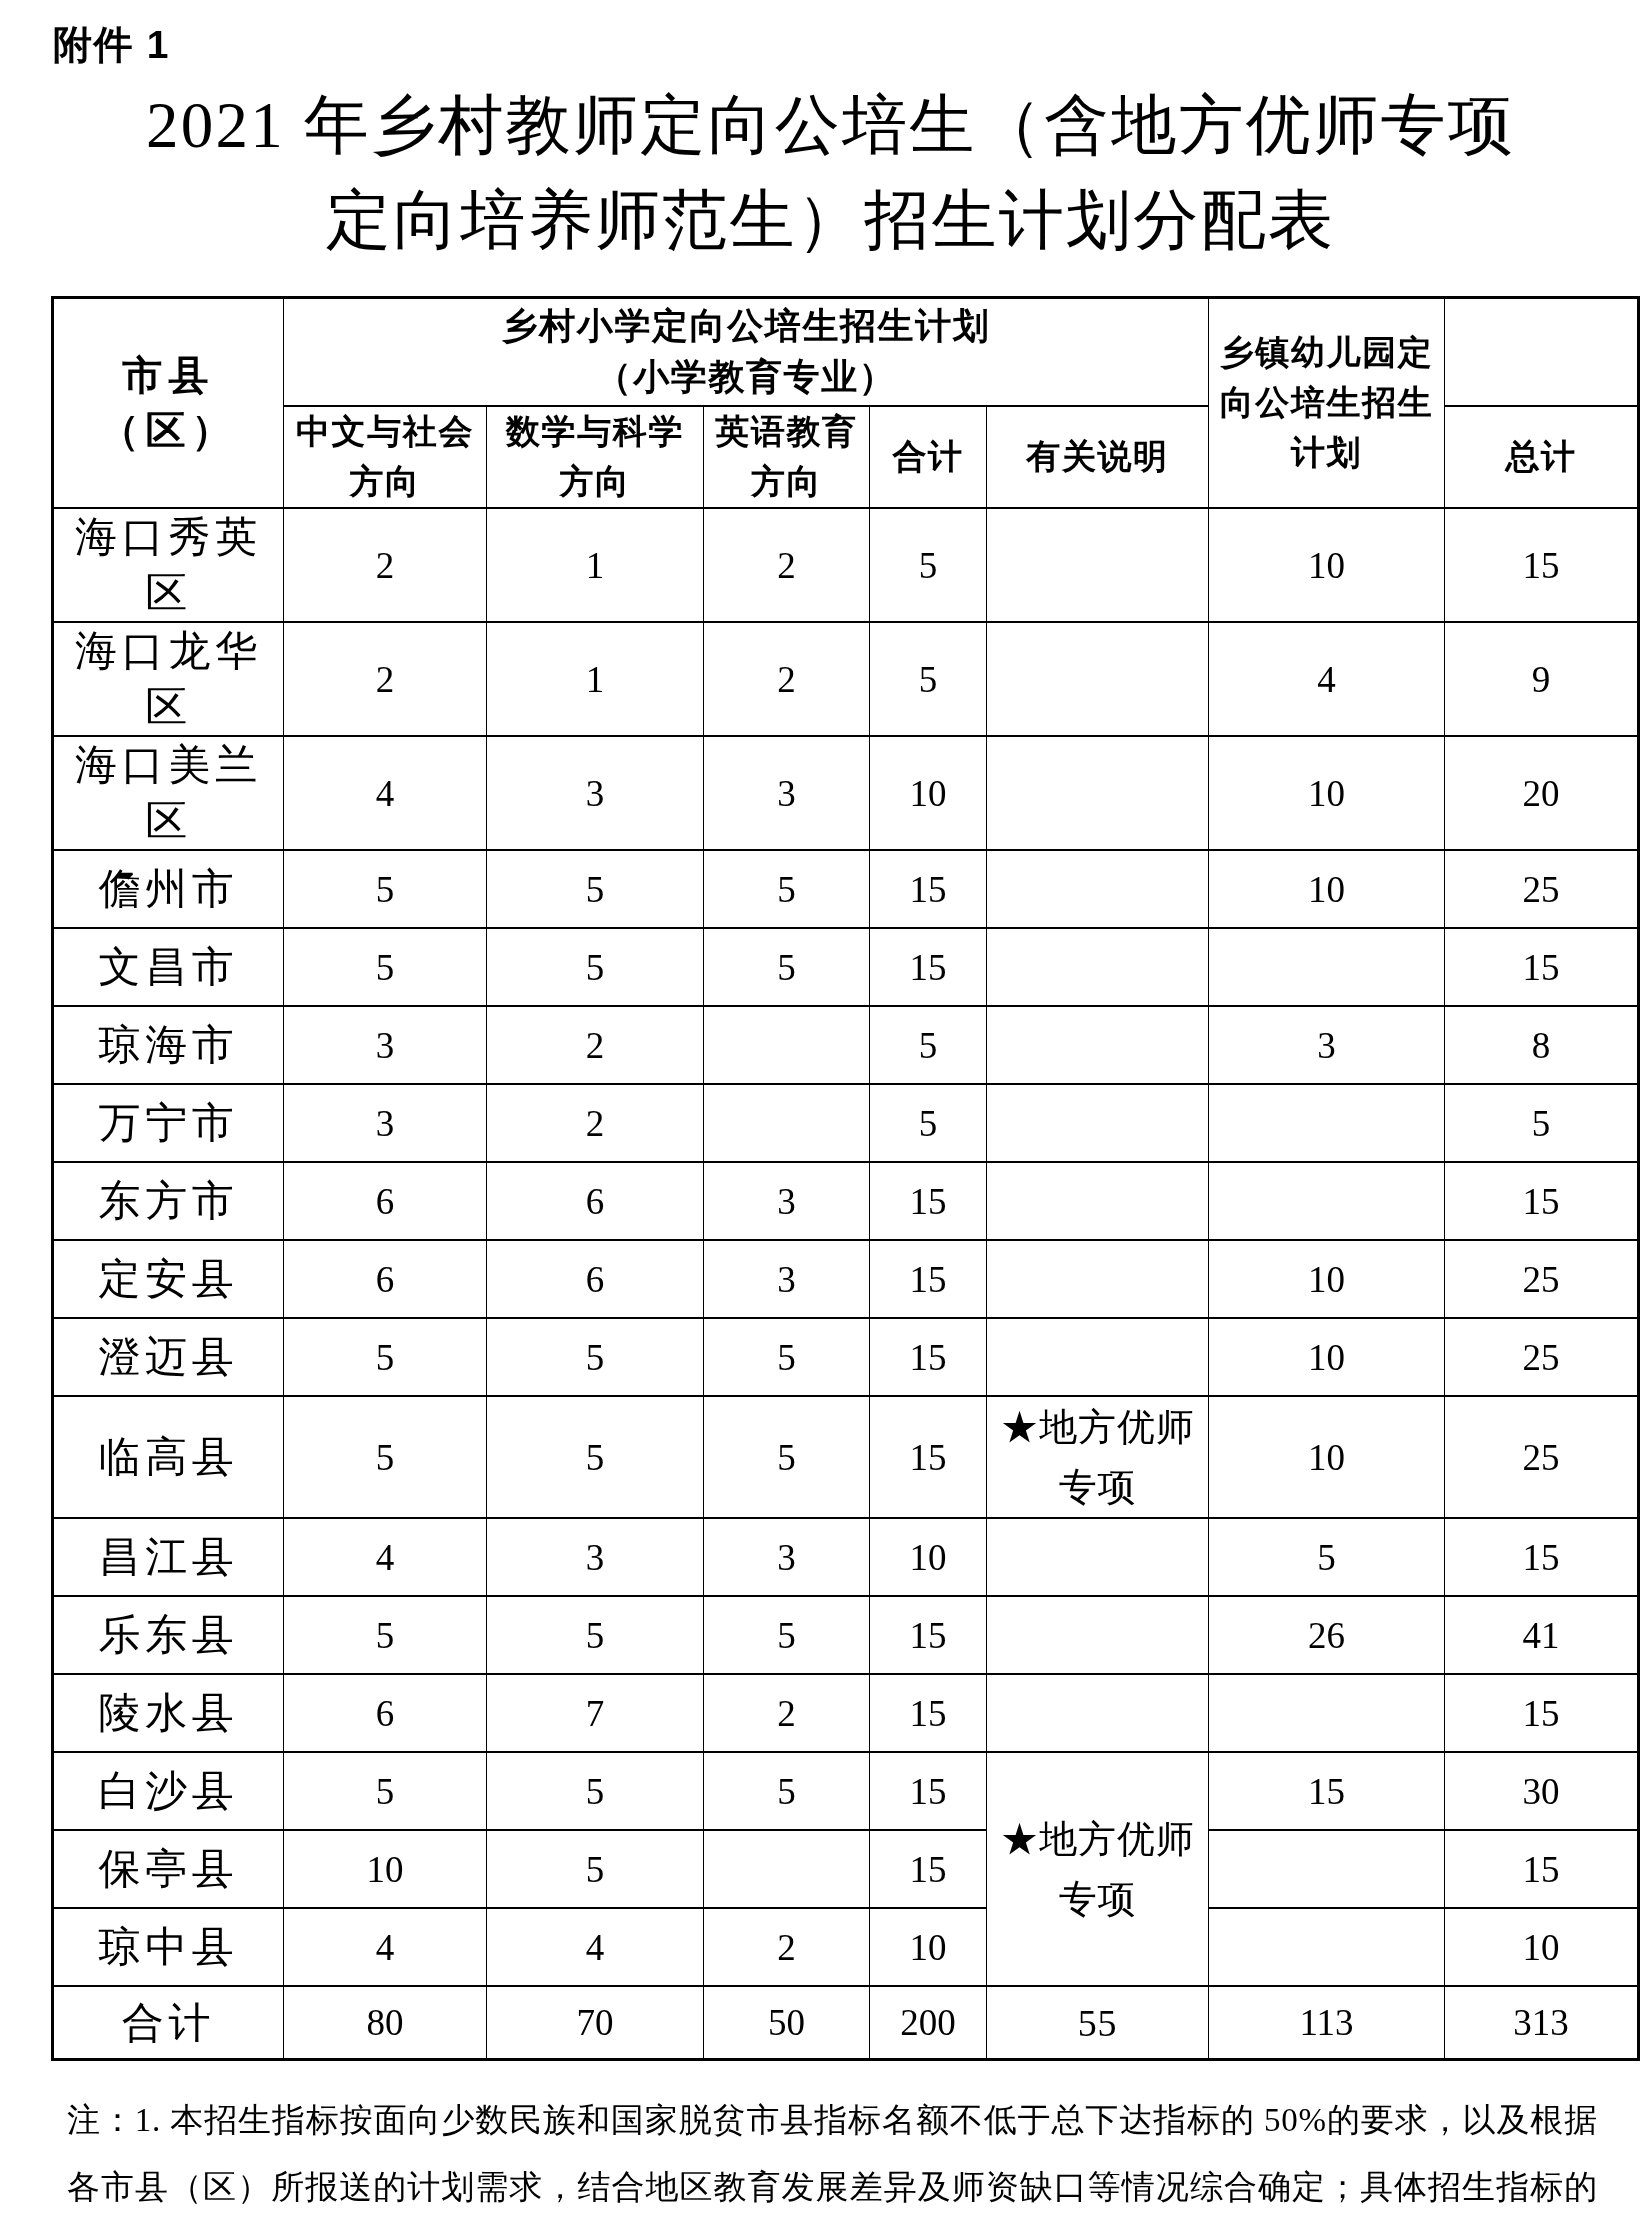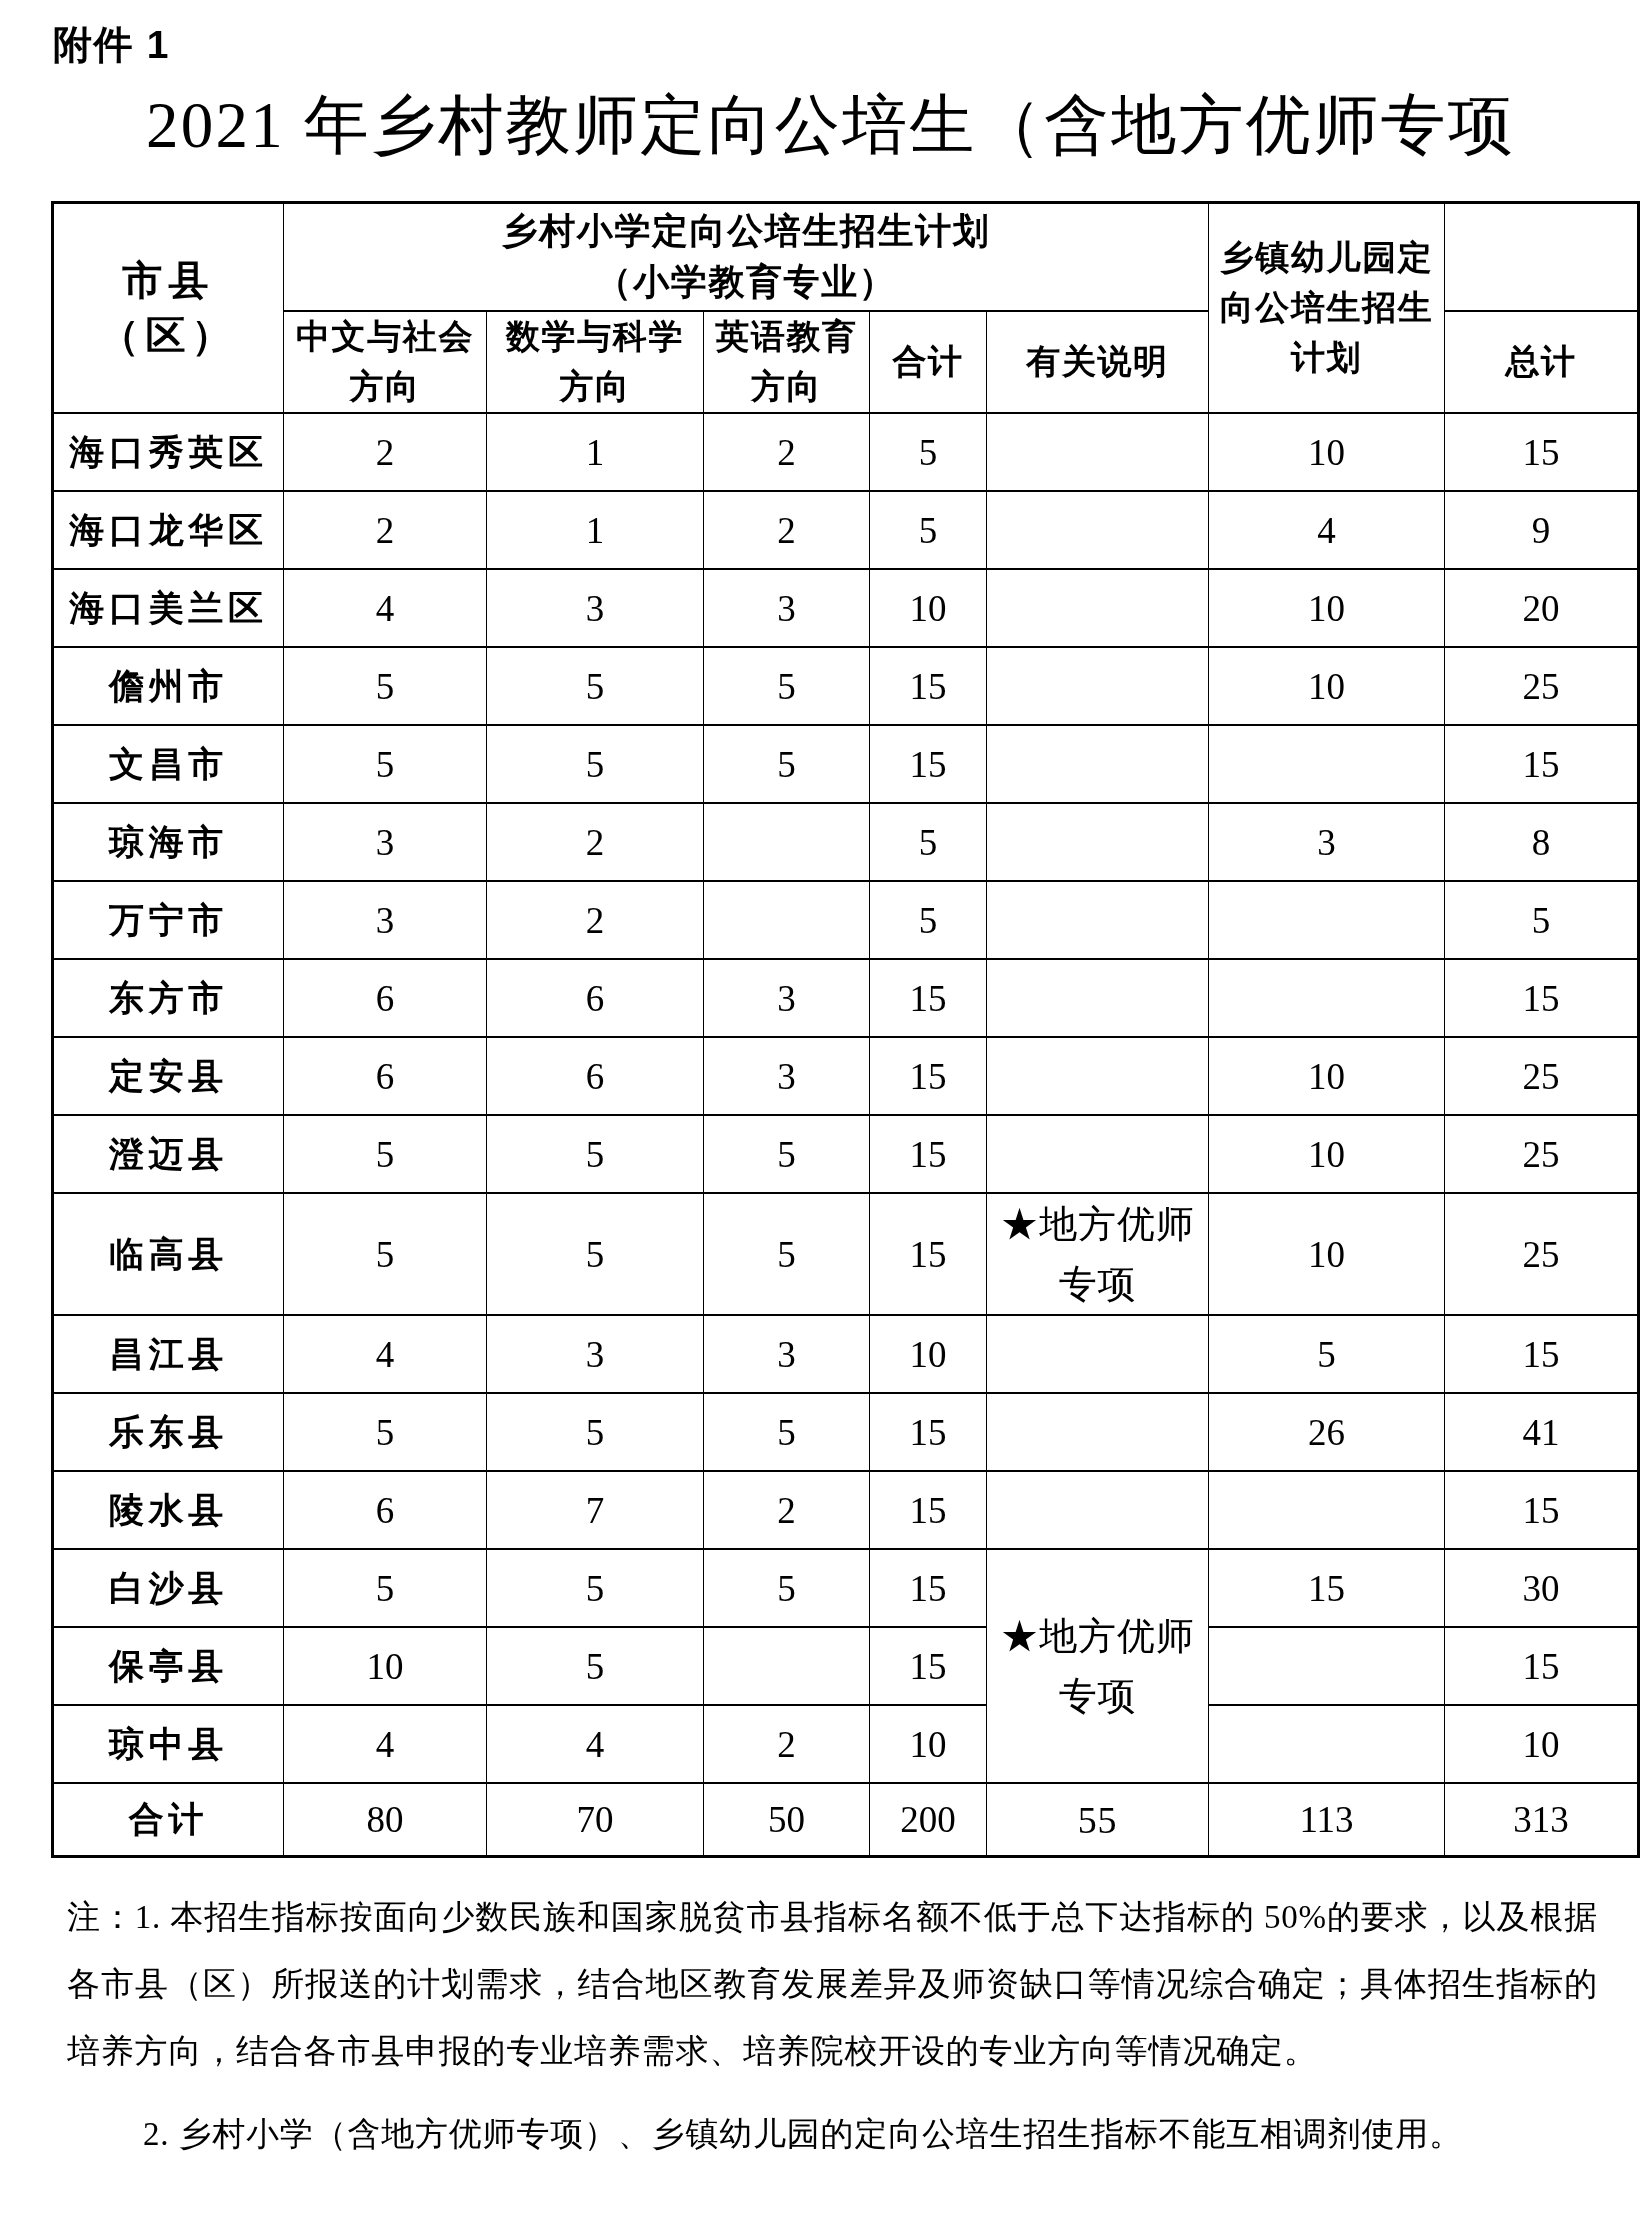--- a/index.html
+++ b/index.html
@@ -67,22 +67,22 @@
     letter-spacing: 1.6px;
   }
   .th-sub, .th-kind, .th-total {
     font-size: 34px;
     font-weight: bold;
     line-height: 50px;
     letter-spacing: 1.6px;
   }
   .th-corner { background: #ffffff; }
   .cell-region {
-    font-size: 35px;
-    font-weight: bold;
+    font-size: 42px;
+    font-weight: normal;
     letter-spacing: 4.7px;
   }
   .cell-num {
     font-size: 37px;
     font-weight: normal;
     font-family: "Liberation Serif", "DejaVu Serif", serif;
   }
   .cell-remark {
     font-size: 38px;
     line-height: 60px;
@@ -100,20 +100,21 @@
 </style>
 </head>
 <body>
 
 <div class="page">
 
   <div class="attachment">附件 1</div>
 
   <div class="title">
     <div>2021 年乡村教师定向公培生（含地方优师专项</div>
+    <div>定向培养师范生）招生计划分配表</div>
   </div>
 
   <table class="alloc">
     <colgroup>
       <col style="width:231px">
       <col style="width:203px">
       <col style="width:217px">
       <col style="width:166px">
       <col style="width:117px">
       <col style="width:222px">

